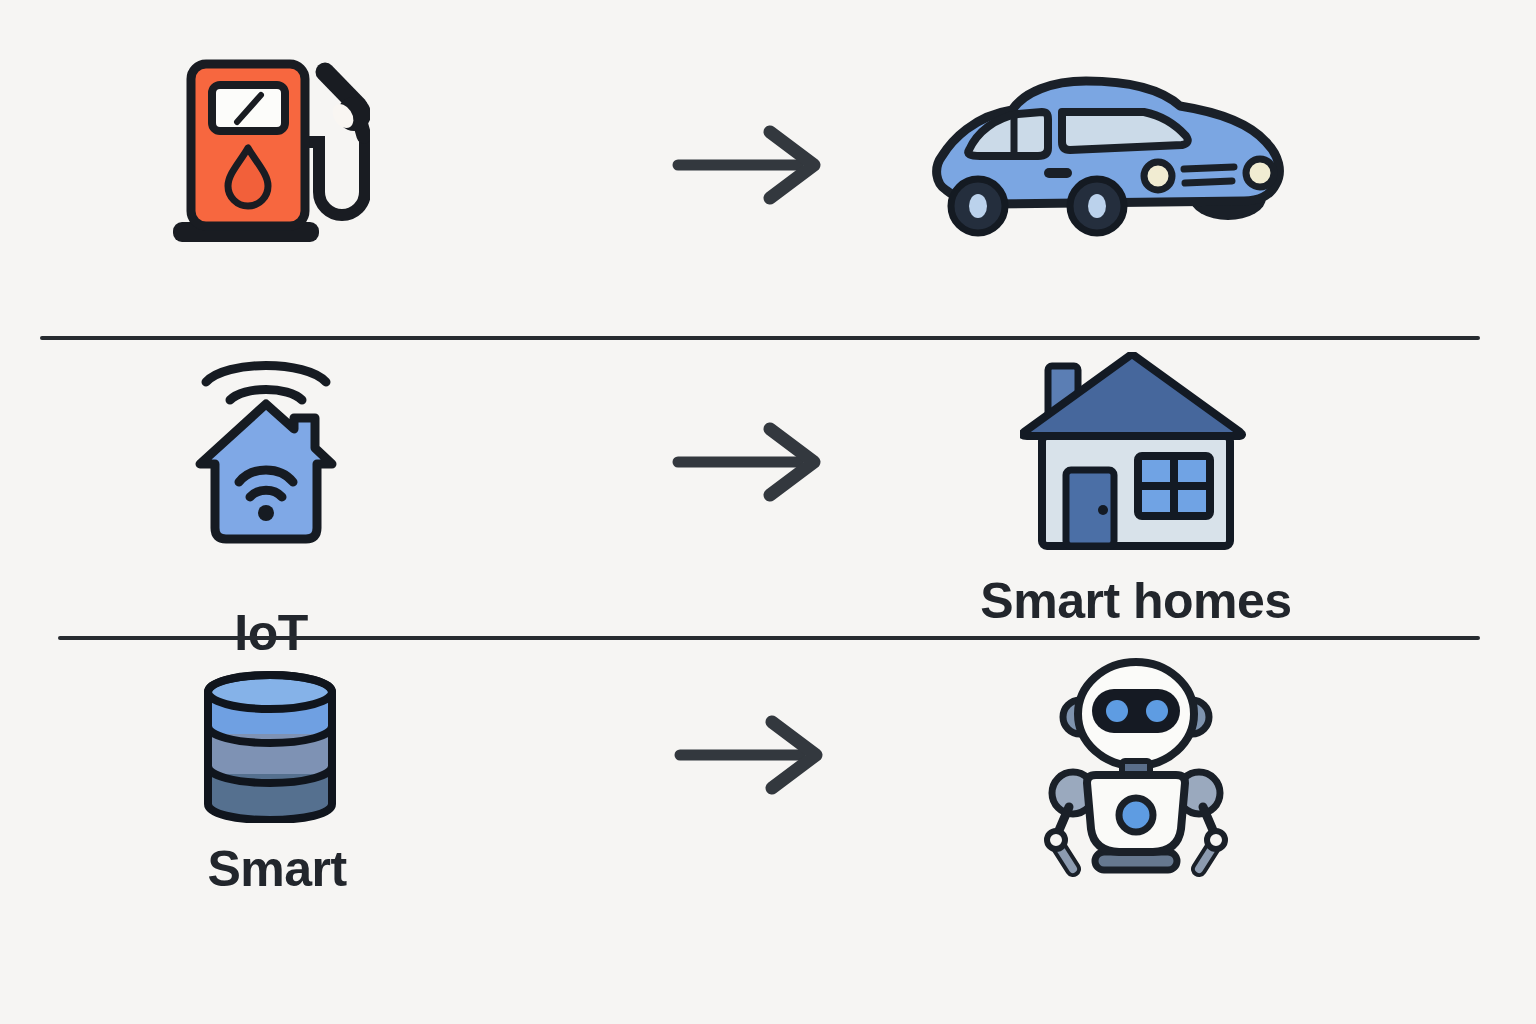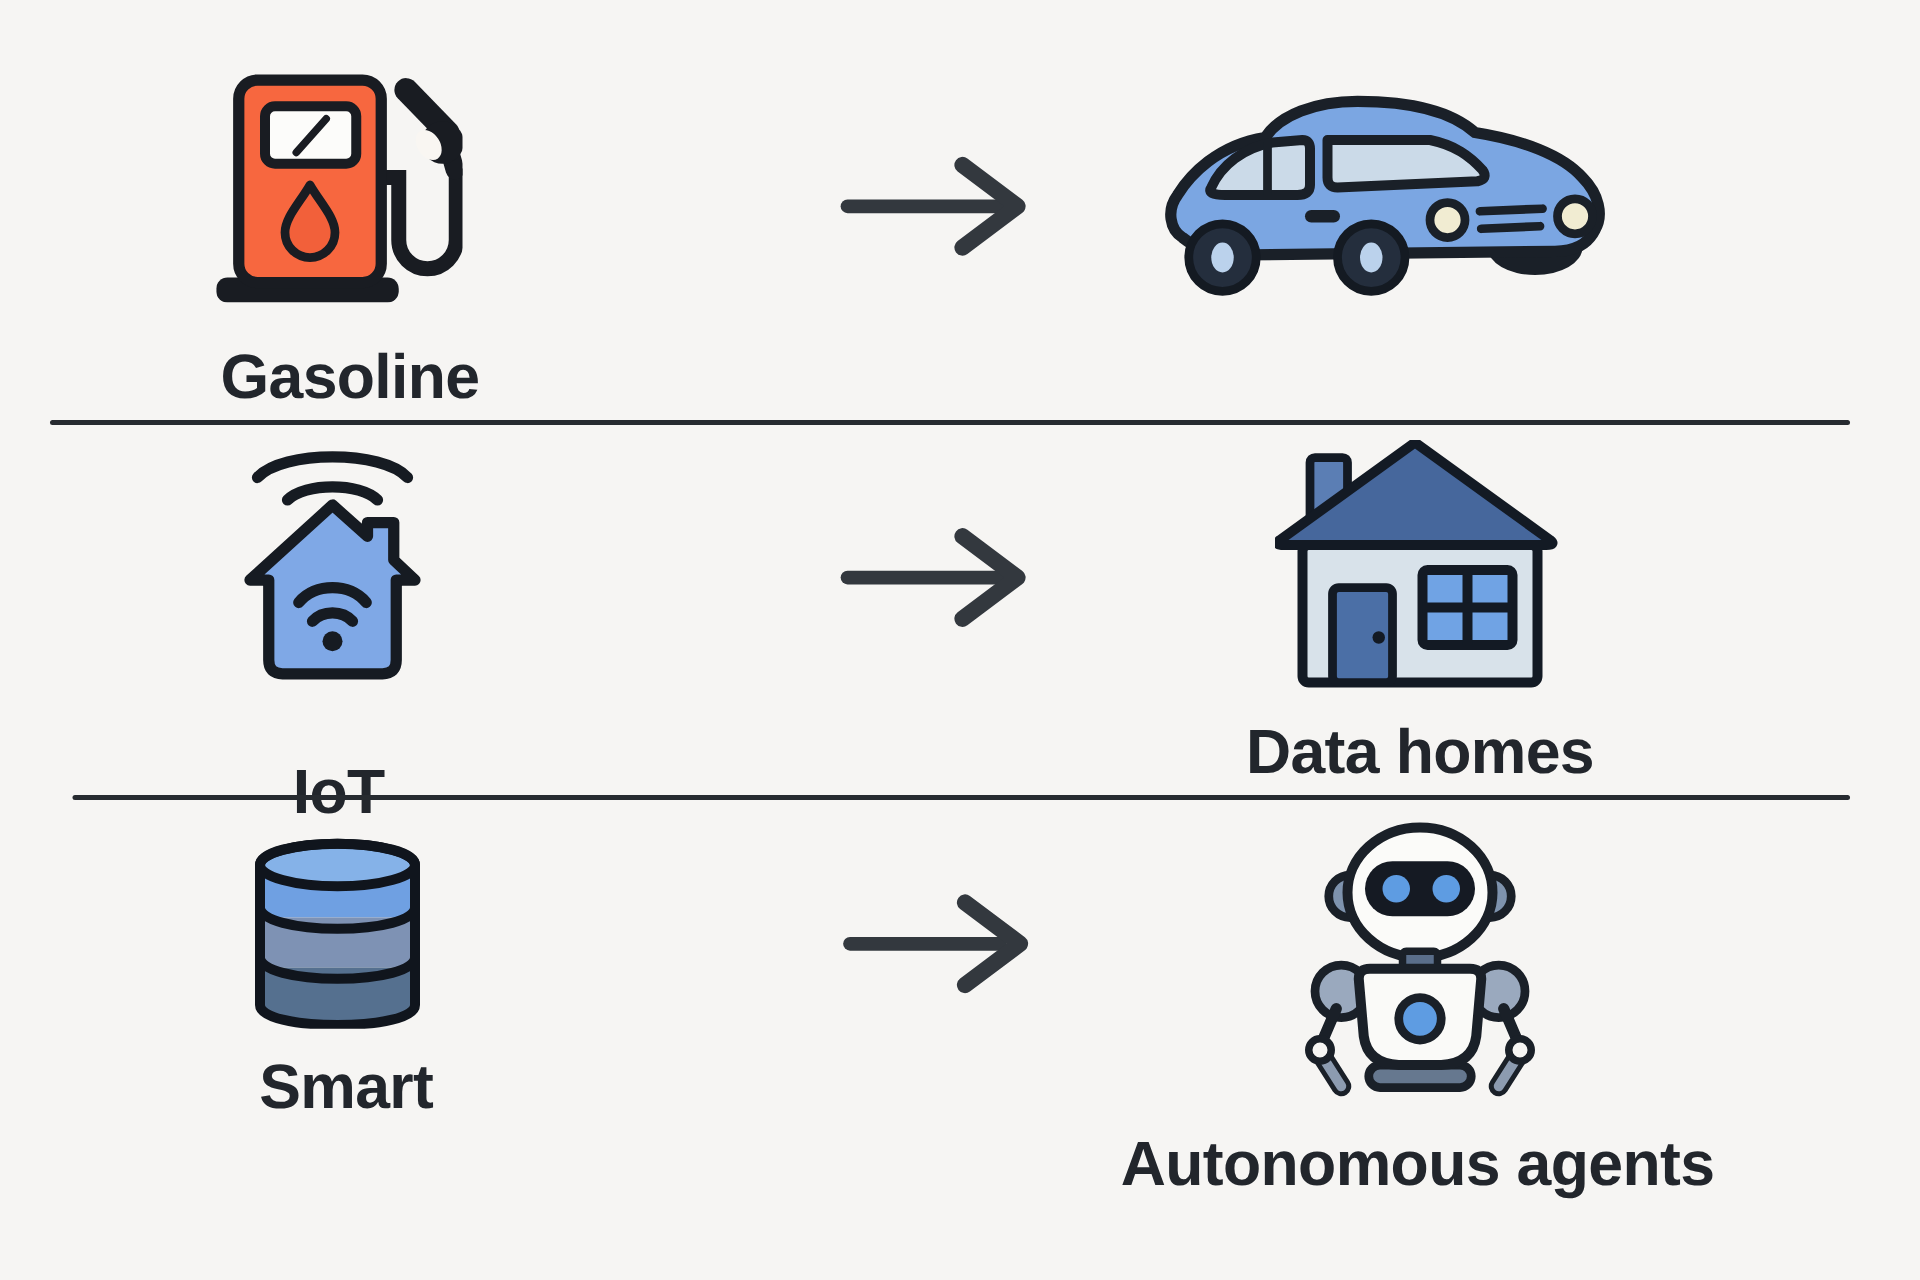--- a/index.html
+++ b/index.html
@@ -46,21 +46,20 @@
       <rect x="0" y="164" width="146" height="20" rx="9" fill="#191c22"></rect>
 
       <rect x="18" y="6" width="114" height="162" rx="15" fill="#f7673f" stroke="#191c22" stroke-width="9"></rect>
 
       <rect x="39" y="27" width="73" height="46" rx="8" fill="#fcfcfa" stroke="#191c22" stroke-width="8"></rect>
       <path d="M88 37 L64 64" fill="none" stroke="#191c22" stroke-width="6" stroke-linecap="round"></path>
 
       <path d="M75 90 C67 104 55 116 55 128 A20 20 0 0 0 95 128 C95 116 83 104 75 90 Z" fill="#f2603a" stroke="#191c22" stroke-width="7" stroke-linejoin="round"></path>
     </svg>
   </div>
-  <div class="label" style="left:280px;top:272px;">Gasoline</div>
 
   <div class="abs" style="left:672px;top:125px;">
     <svg width="150" height="80" viewBox="0 0 150 80">
       <path d="M6 40 L126 40" stroke="#33383e" stroke-width="11" stroke-linecap="round"></path>
       <path d="M98 7 L142 40 L98 73" fill="none" stroke="#33383e" stroke-width="13" stroke-linecap="round" stroke-linejoin="round"></path>
     </svg>
   </div>
 
   <div class="abs" style="left:928px;top:72px;width:360px;height:170px;">
     <svg width="360" height="170" viewBox="0 0 360 170">
@@ -127,21 +126,21 @@
       <path d="M4 80 L112 2 L220 80 Q225 84 217 84 L7 84 Q-1 84 4 80 Z" fill="#46679c" stroke="#131a24" stroke-width="8" stroke-linejoin="round"></path>
 
       <rect x="46" y="118" width="48" height="76" rx="5" fill="#4b6fa6" stroke="#131a24" stroke-width="7"></rect>
       <circle cx="83" cy="158" r="5" fill="#131a24"></circle>
 
       <rect x="118" y="104" width="72" height="60" rx="4" fill="#70a3e4" stroke="#131a24" stroke-width="8"></rect>
       <path d="M154 104 L154 164" stroke="#131a24" stroke-width="8"></path>
       <path d="M118 134 L190 134" stroke="#131a24" stroke-width="8"></path>
     </svg>
   </div>
-  <div class="label" style="left:1136px;top:572px;">Data homes</div>
+  <div class="label" style="left:1136px;top:572px;">Smart homes</div>
 
   <div class="divider" style="left:58px;top:636px;width:1422px;"></div>
 
   <div class="abs" style="left:200px;top:668px;width:140px;height:155px;">
     <svg width="140" height="155" viewBox="0 0 140 155">
       <defs>
         <clipPath id="dbclip">
           <path d="M8 24 C8 14 36 7 70 7 C104 7 132 14 132 24 L132 136 C132 146 104 152 70 152 C36 152 8 146 8 136 Z"></path>
         </clipPath>
       </defs>
@@ -193,15 +192,14 @@
       <path d="M178 192 L164 214" stroke="#8c9bb0" stroke-width="8" stroke-linecap="round"></path>
       <circle cx="21" cy="185" r="9" fill="#f6f5f3" stroke="#1a2028" stroke-width="6"></circle>
       <circle cx="181" cy="185" r="9" fill="#f6f5f3" stroke="#1a2028" stroke-width="6"></circle>
 
       <rect x="60" y="197" width="82" height="18" rx="9" fill="#66788f" stroke="#1a2028" stroke-width="7"></rect>
 
       <path d="M52 128 Q52 120 61 120 L141 120 Q150 120 150 128 L146 174 Q143 196 118 197 L84 197 Q59 196 56 174 Z" fill="#fafaf8" stroke="#1a2028" stroke-width="8" stroke-linejoin="round"></path>
       <circle cx="101" cy="160" r="17" fill="#5e9ce2" stroke="#1a2028" stroke-width="7"></circle>
     </svg>
   </div>
-  <div class="label" style="left:1134px;top:902px;">Autonomous agents</div>
 
 </div>
 
 </body></html>

